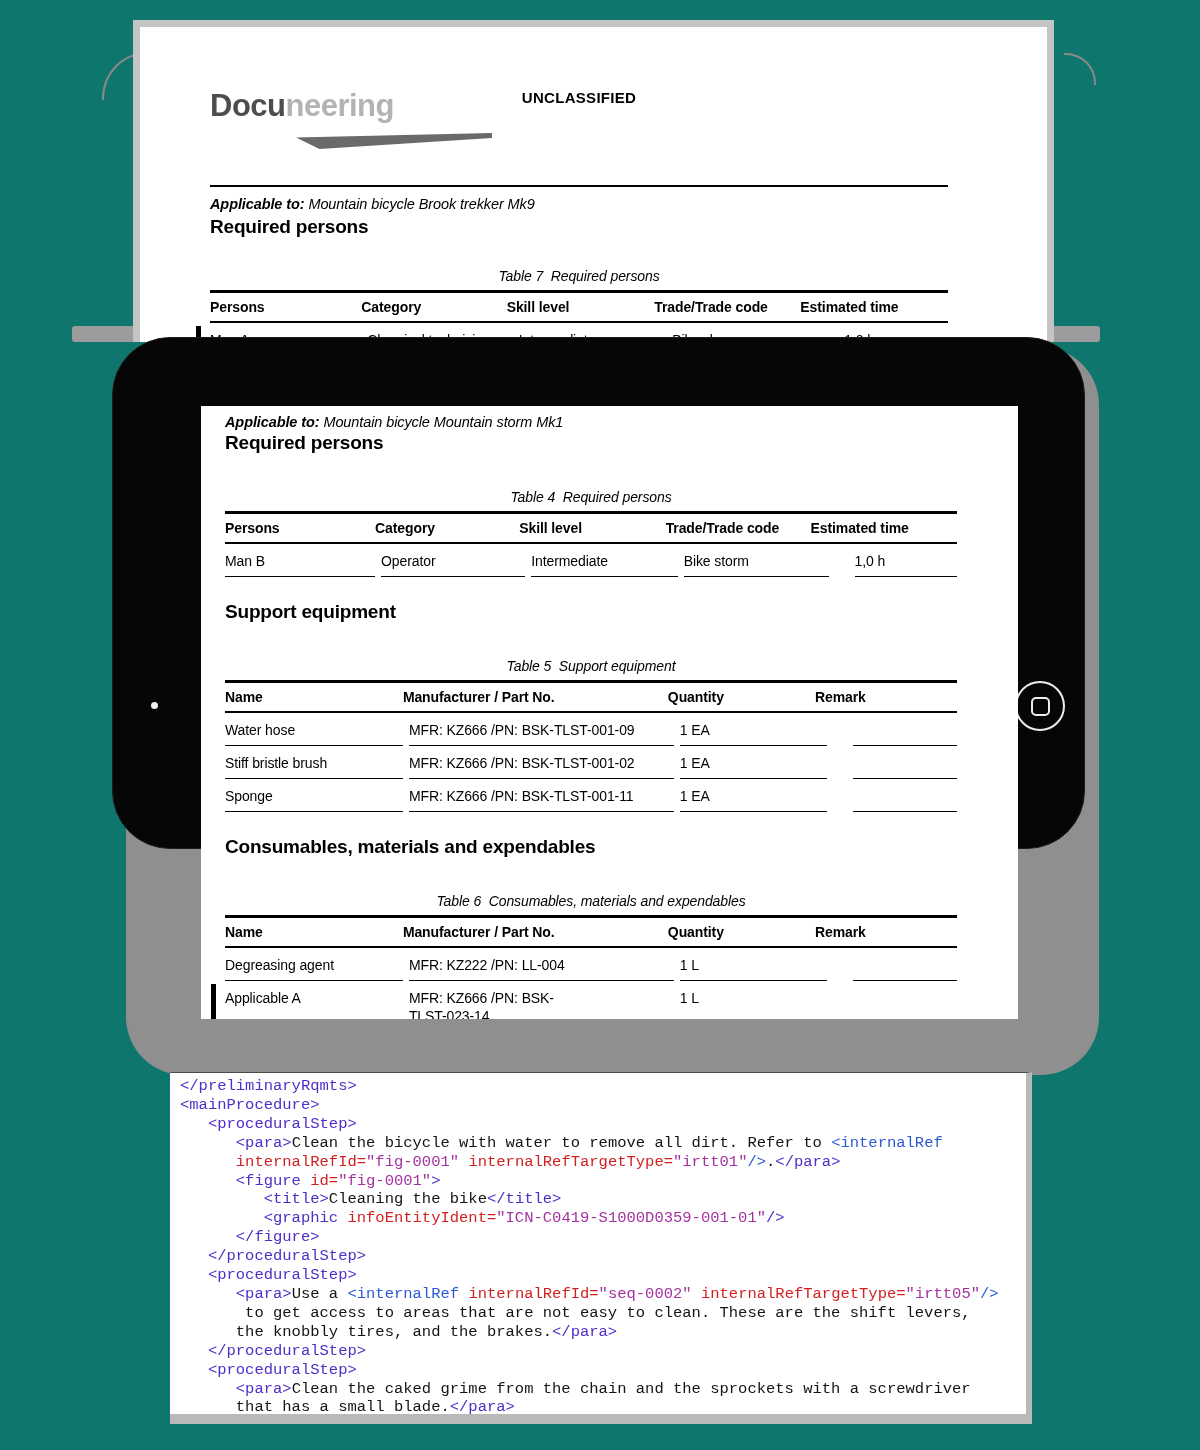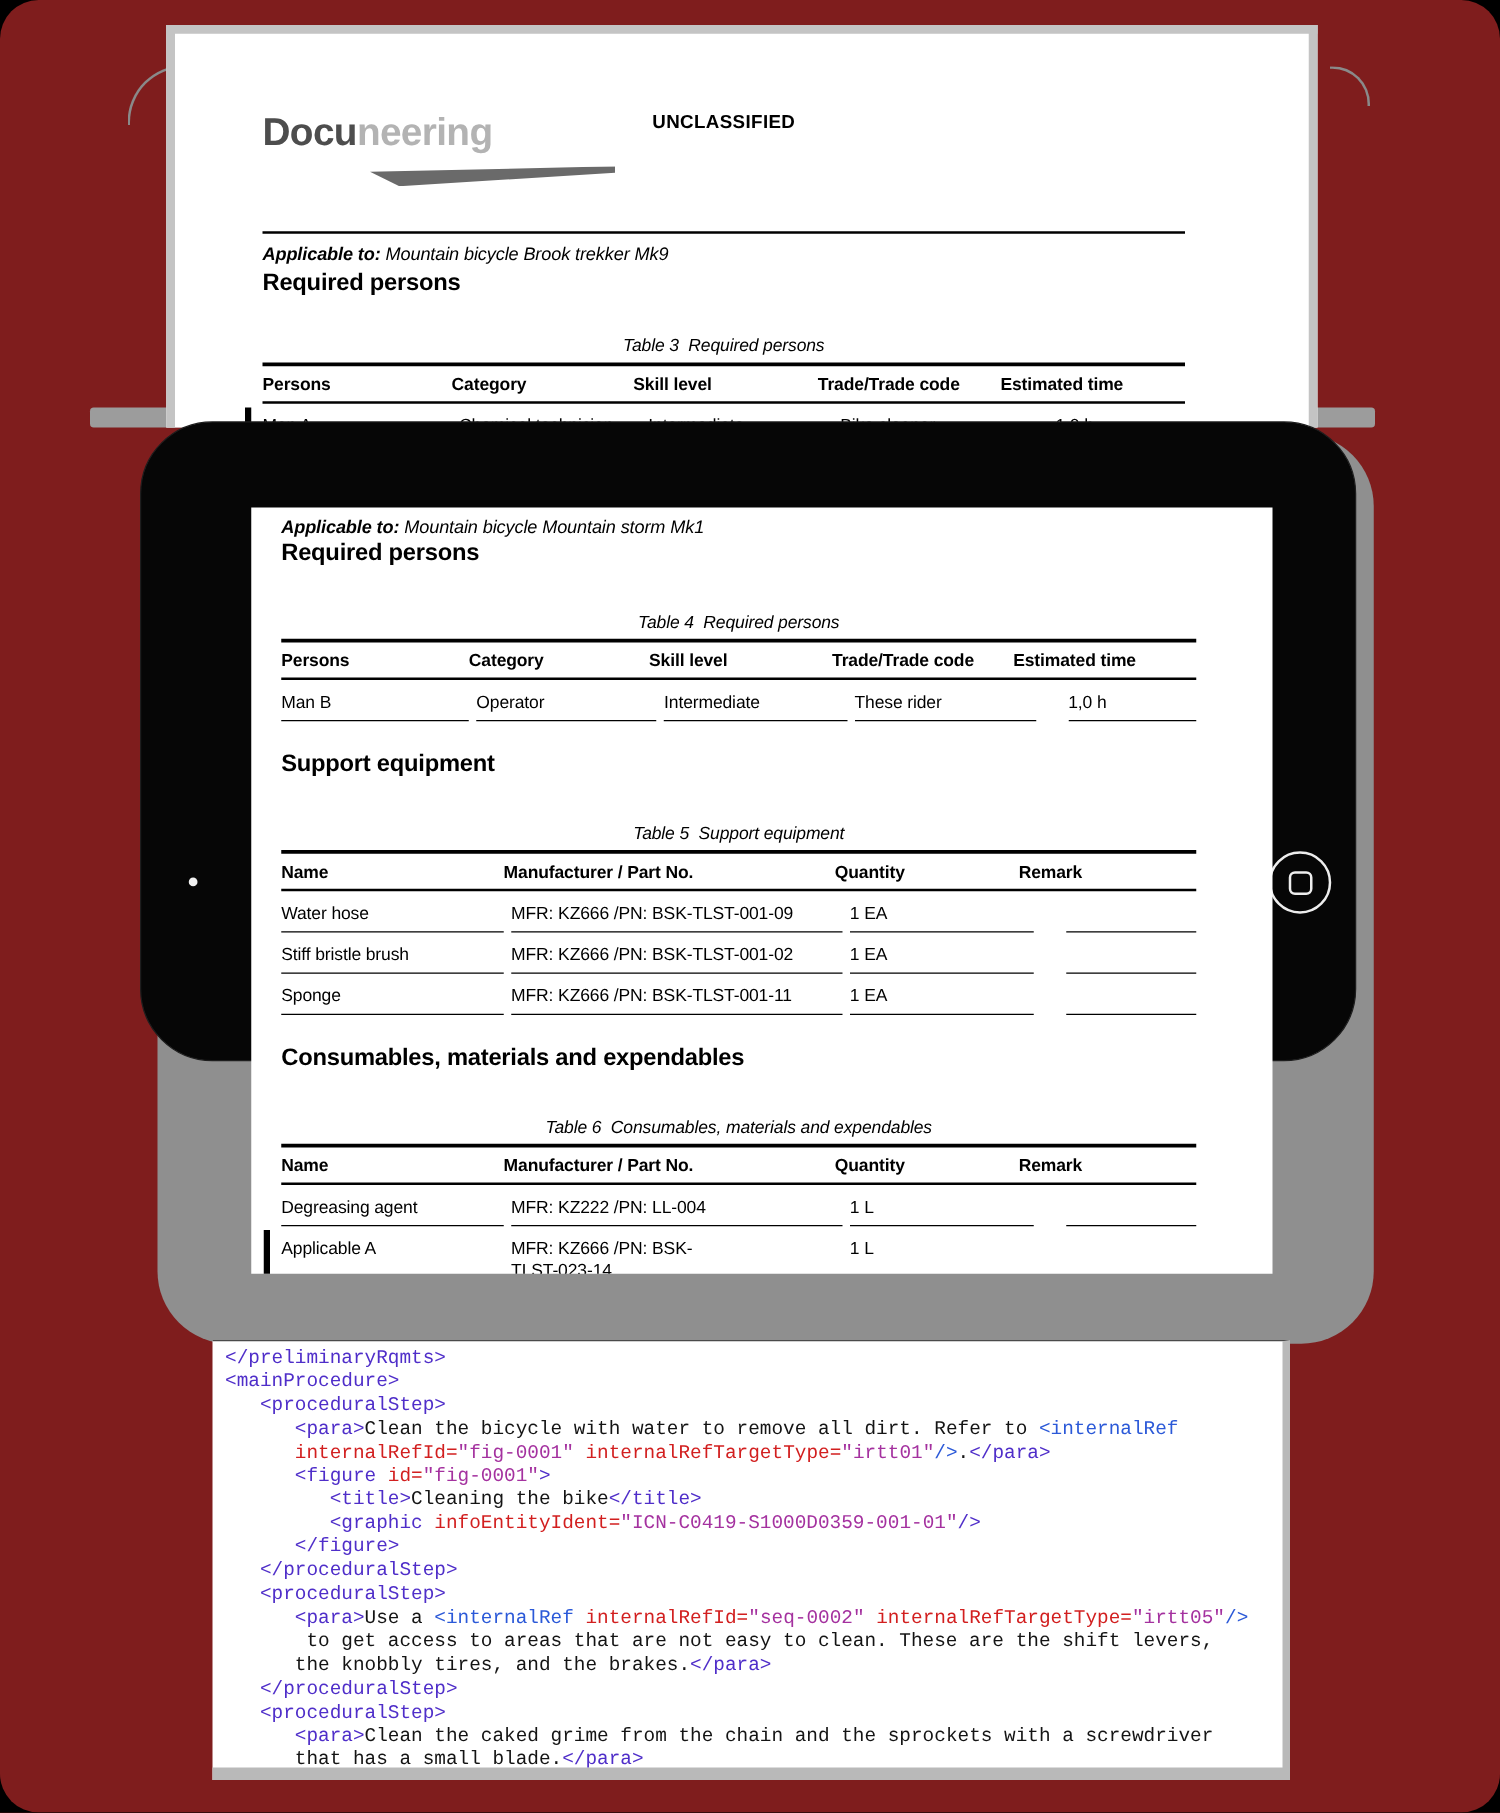--- a/index.html
+++ b/index.html
@@ -1,17 +1,17 @@
 <!DOCTYPE html>
 <html><head>
 <meta charset="utf-8">
 <style>
   html,body{margin:0;padding:0;background:#000;}
-  .stage{position:relative;width:1200px;height:1450px;background:#7f1d1d;overflow:hidden;
-         font-family:"Liberation Sans",sans-serif;color:#000;border-radius:31px;}
+  .stage{position:relative;width:1200px;height:1450px;background:#0f766e;overflow:hidden;
+         font-family:"Liberation Sans",sans-serif;color:#000;}
 
   
   .arc-left{position:absolute;left:102px;top:52px;width:46px;height:46px;
     border-top:2px solid #8a8a8a;border-left:2px solid #8a8a8a;border-top-left-radius:46px;}
   .arc-right{position:absolute;left:1064px;top:53px;width:30px;height:30px;
     border-top:2px solid #8a8a8a;border-right:2px solid #8a8a8a;border-top-right-radius:30px;}
   .bezel-strip{position:absolute;left:72px;top:326px;width:1028px;height:16px;background:#9c9c9c;border-radius:3px;}
 
   
   .doc-top{position:absolute;left:133px;top:20px;width:921px;height:322px;background:#fff;
@@ -80,21 +80,21 @@
     <div class="doc-head">
       <div class="logo">
         <span class="logo-dark">Docu</span><span class="logo-light">neering</span>
         <div class="logo-swoosh"></div>
       </div>
       <div class="classification">UNCLASSIFIED</div>
     </div>
     <hr class="rule">
     <p class="applicable"><span class="app-label">Applicable to:</span><span> Mountain bicycle Brook trekker Mk9</span></p>
     <h2 class="sec">Required persons</h2>
-    <p class="caption">Table 3  Required persons</p>
+    <p class="caption">Table 7  Required persons</p>
     <div class="tbl five-col" id="tbl-top">
         <div class="thead">
           <div class="hcell c0">Persons</div>
           <div class="hcell c1">Category</div>
           <div class="hcell c2">Skill level</div>
           <div class="hcell c3">Trade/Trade code</div>
           <div class="hcell c4">Estimated time</div>
         </div>
         <div class="trow changed">
           <div class="cell c0">Man A</div>
@@ -123,21 +123,21 @@
               <div class="hcell c0">Persons</div>
               <div class="hcell c1">Category</div>
               <div class="hcell c2">Skill level</div>
               <div class="hcell c3">Trade/Trade code</div>
               <div class="hcell c4">Estimated time</div>
             </div>
             <div class="trow">
               <div class="cell c0">Man B</div>
               <div class="cell c1">Operator</div>
               <div class="cell c2">Intermediate</div>
-              <div class="cell c3">These rider</div>
+              <div class="cell c3">Bike storm</div>
               <div class="cell c4">1,0 h</div>
             </div>
           </div>
 
         <h2 class="sec gap">Support equipment</h2>
         <p class="caption">Table 5  Support equipment</p>
         <div class="tbl four-col" id="tbl-t5">
             <div class="thead">
               <div class="hcell c0">Name</div>
               <div class="hcell c1">Manufacturer / Part No.</div>

